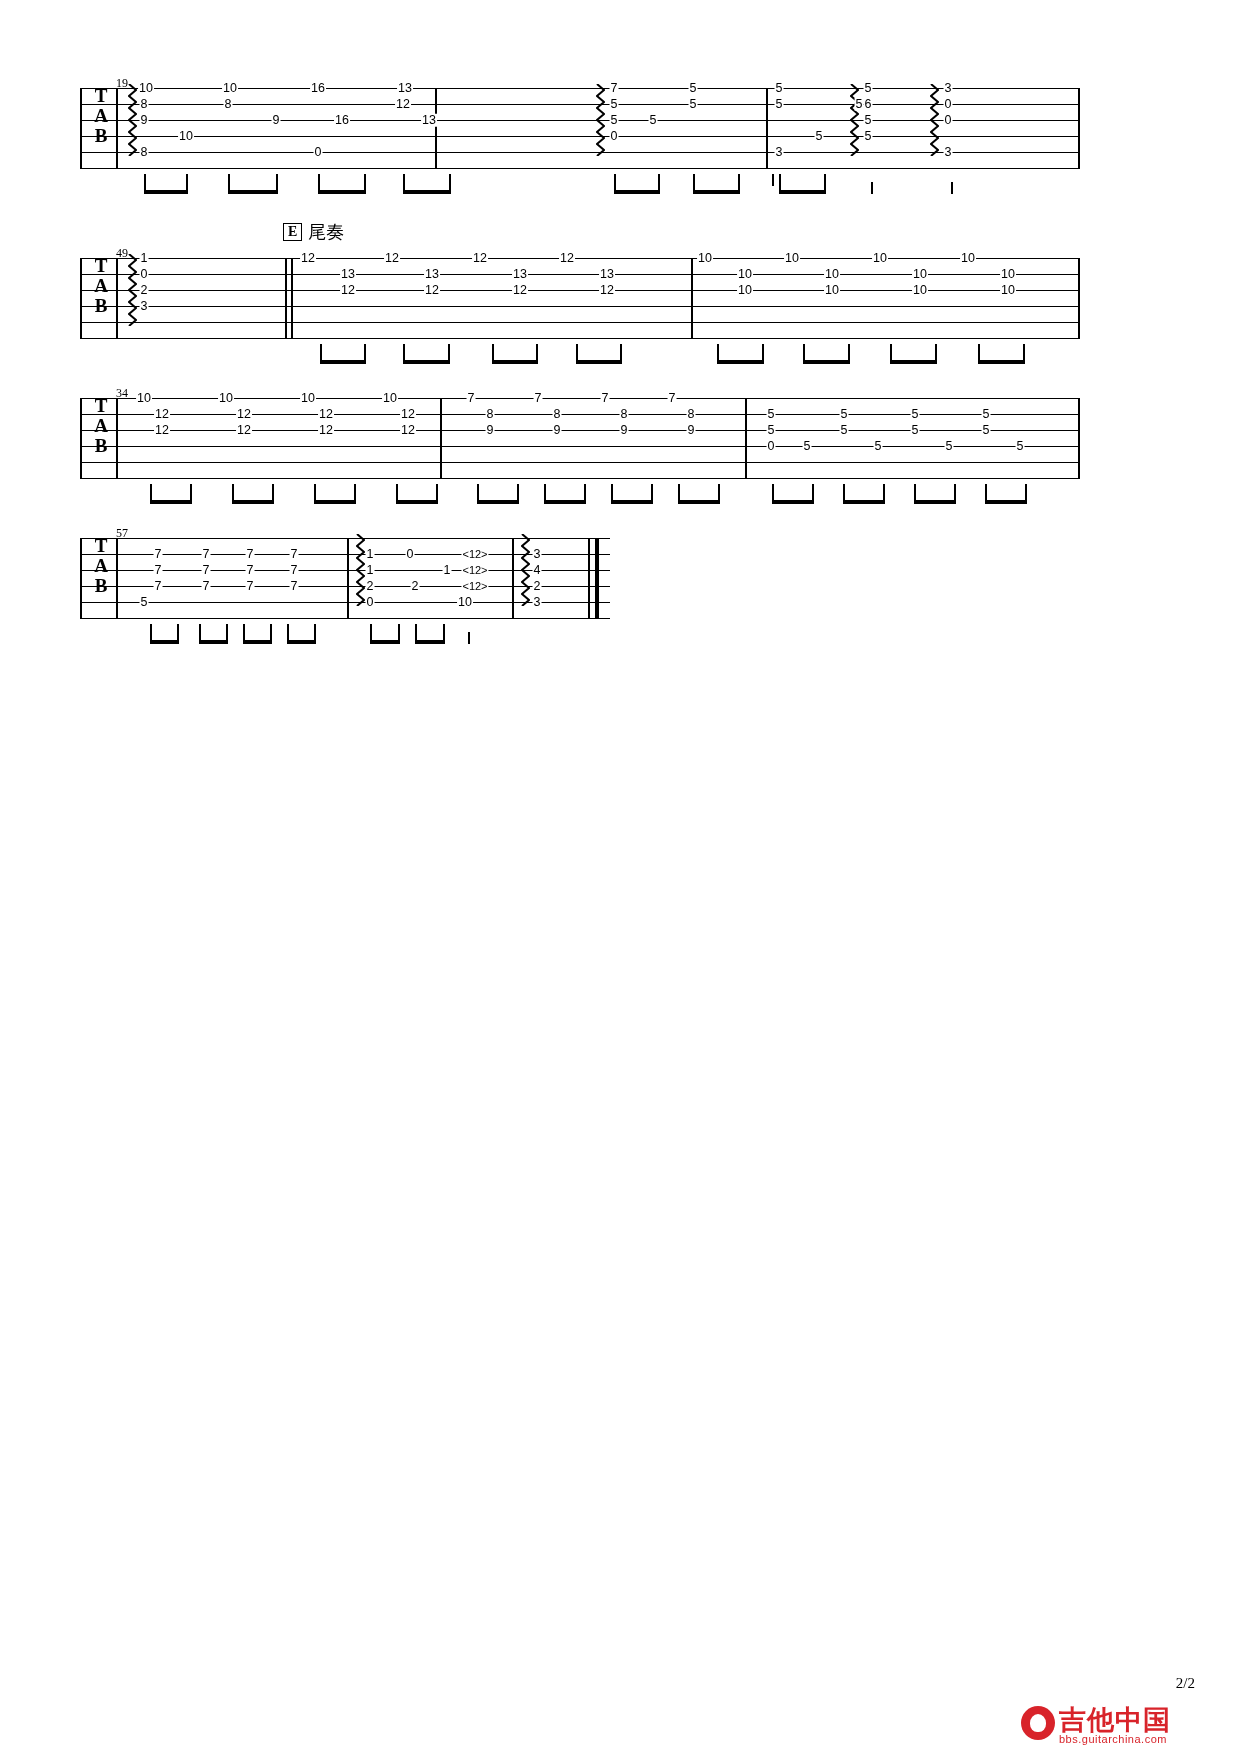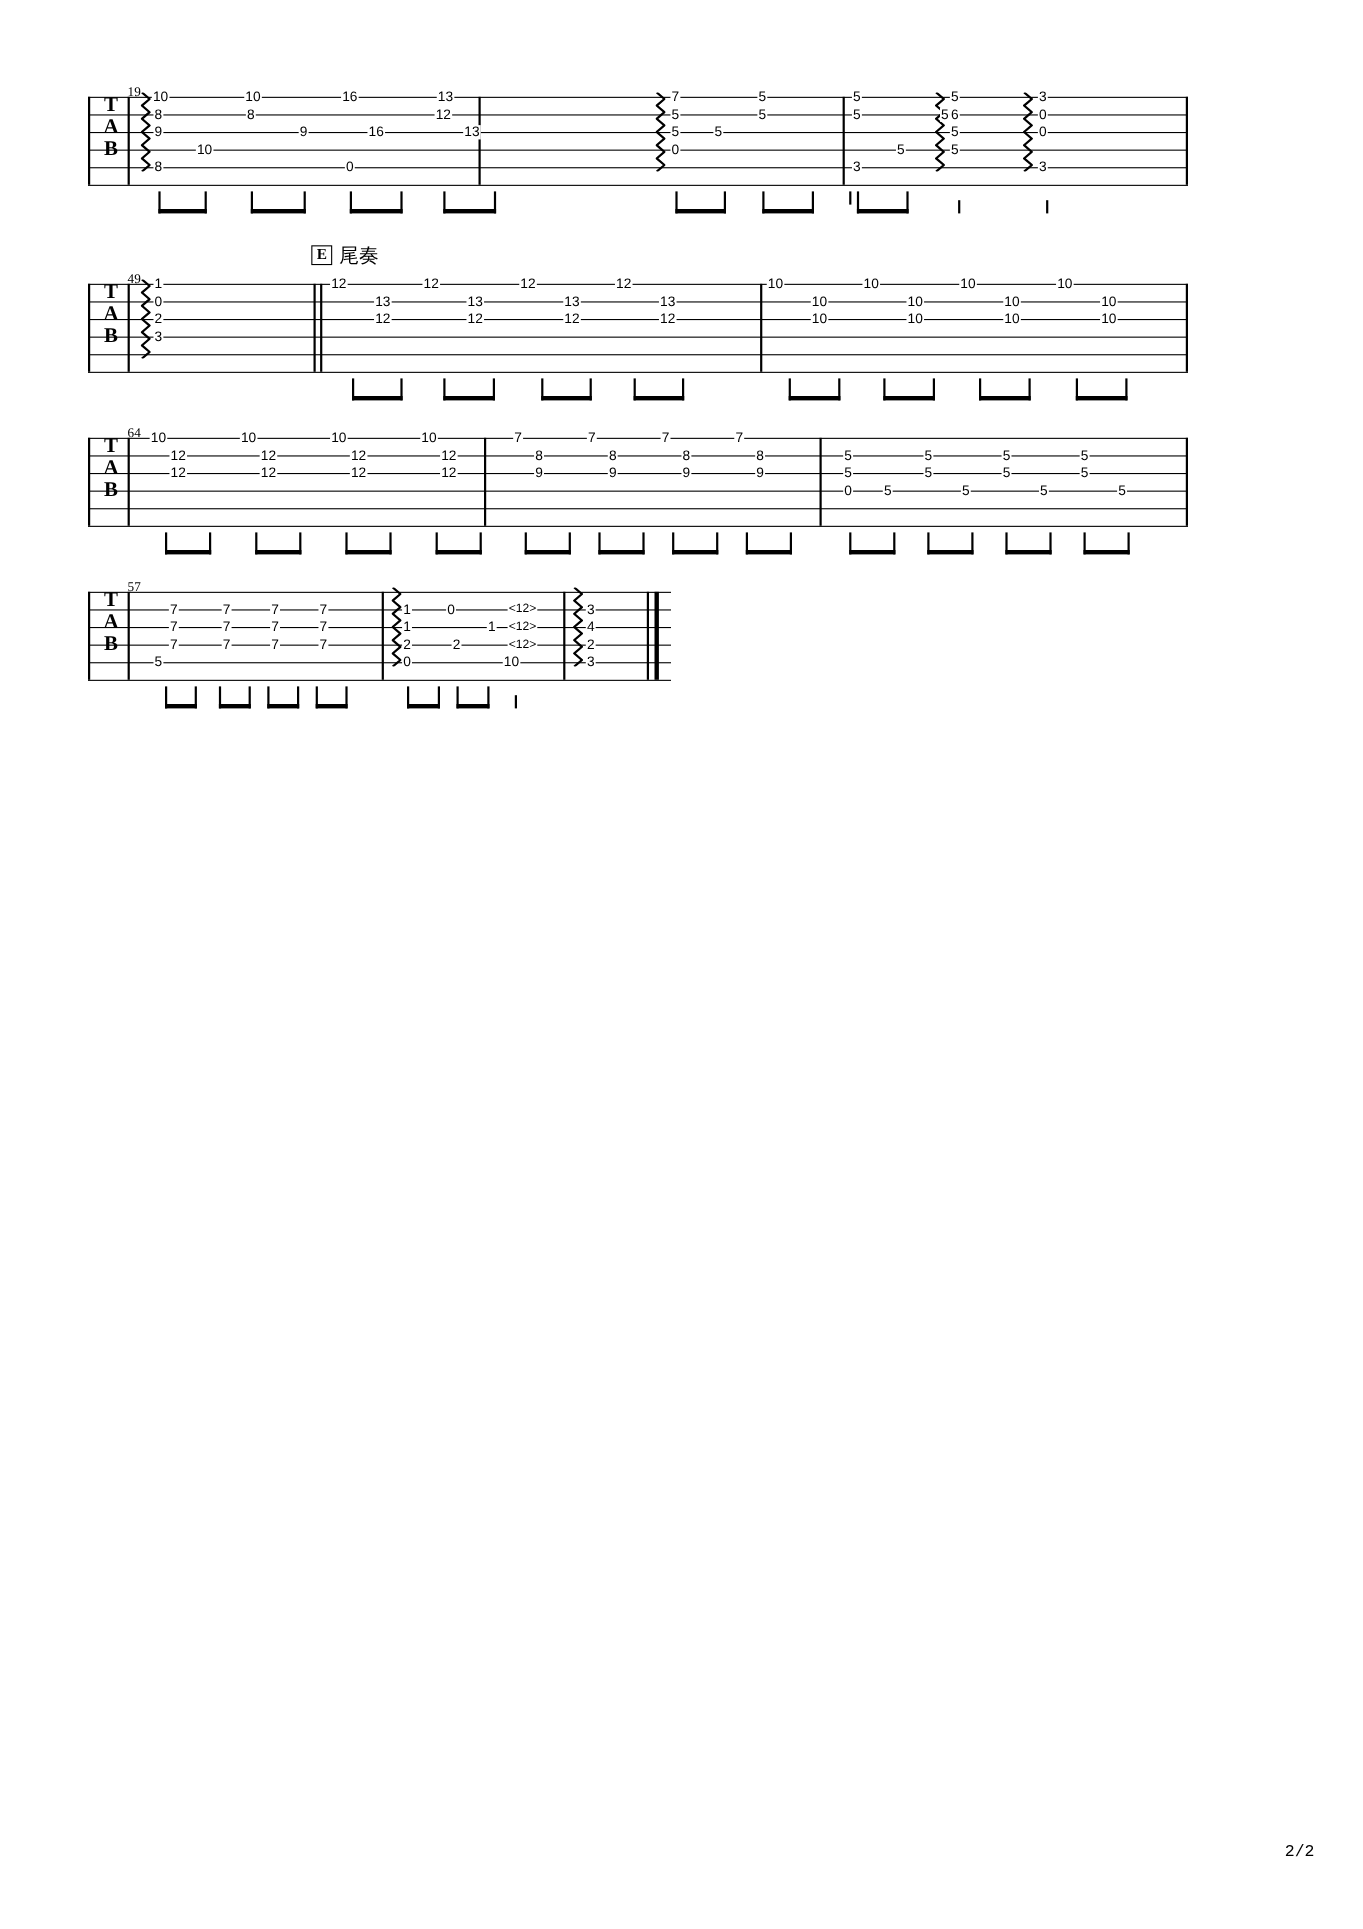--- a/index.html
+++ b/index.html
@@ -49,21 +49,21 @@
   .arp svg{display:block;}
 
   
   .rehearsal{position:absolute;font-family:"Liberation Serif", serif;}
   .rehearsal .boxed{display:inline-block;border:1.4px solid #000;padding:0px 4px;
      font-weight:bold;font-size:14px;line-height:16px;vertical-align:middle;}
   .rehearsal .txt{display:inline-block;font-size:18px;margin-left:6px;vertical-align:middle;}
 
   .measnum{position:absolute;font-family:"Liberation Serif", serif;font-size:12px;color:#000;}
 
-  .pagenum{position:absolute;right:44px;bottom:62px;font-family:Liberation Mono, monospace;font-size:15px;}
+  .pagenum{position:absolute;right:44px;bottom:62px;font-family:Liberation Serif, serif;font-size:15px;}
 
   
   .logo{position:absolute;right:28px;bottom:8px;width:190px;height:46px;}
   .logo .circle{position:absolute;left:0;top:6px;width:34px;height:34px;border-radius:50%;
      background:#d8232a;}
   .logo .circle:after{content:"";position:absolute;left:9px;top:8px;width:16px;height:18px;
      border-radius:50% 50% 45% 45%;background:#fff;}
   .logo .cn{position:absolute;left:38px;top:2px;font-family:"DejaVu Sans", sans-serif;
      font-weight:bold;font-size:27px;color:#d8232a;letter-spacing:1px;}
   .logo .url{position:absolute;left:38px;top:33px;font-family:"Liberation Sans", sans-serif;
@@ -298,21 +298,21 @@
       <div class="bar" style="left:36px;"></div>
       <div class="bar" style="left:360px;"></div>
       <div class="bar" style="left:665px;"></div>
       <div class="bar end" style="right:0;"></div>
     </div>
     <div class="tabclef">
       <span>T</span>
       <span>A</span>
       <span>B</span>
     </div>
-    <div class="measnum" style="left:36px;top:-12px;">64</div>
+    <div class="measnum" style="left:36px;top:-12px;">34</div>
 
     <div class="n" style="left:64px;top:0px;">10</div>
     <div class="n" style="left:82px;top:16px;">12</div>
     <div class="n" style="left:82px;top:32px;">12</div>
 
     <div class="n" style="left:146px;top:0px;">10</div>
     <div class="n" style="left:164px;top:16px;">12</div>
     <div class="n" style="left:164px;top:32px;">12</div>
 
     <div class="n" style="left:228px;top:0px;">10</div>
@@ -500,14 +500,19 @@
       <div class="stem" style="left:335px;top:86px;height:20px;"></div>
       <div class="stem" style="left:363px;top:86px;height:20px;"></div>
       <div class="beam" style="left:335px;top:102px;width:30px;"></div>
 
       <div class="tick" style="left:388px;top:94px;"></div>
     </div>
   </div>
 
   <div class="pagenum">2/2</div>
 
+  <div class="logo">
+    <div class="circle"></div>
+    <div class="cn">吉他中国</div>
+    <div class="url">bbs.guitarchina.com</div>
+  </div>
 
 </div>
 
 </body></html>

